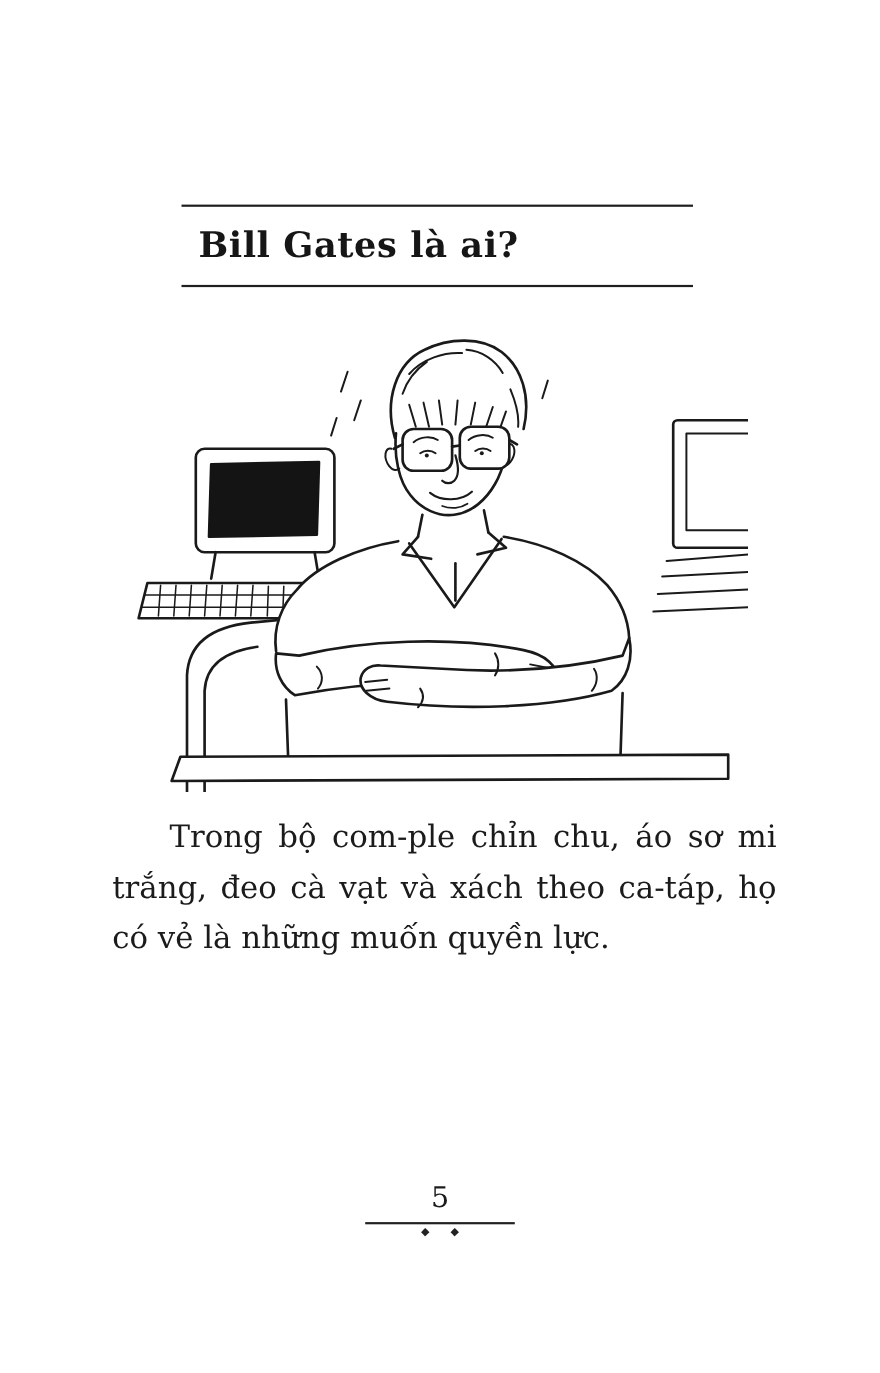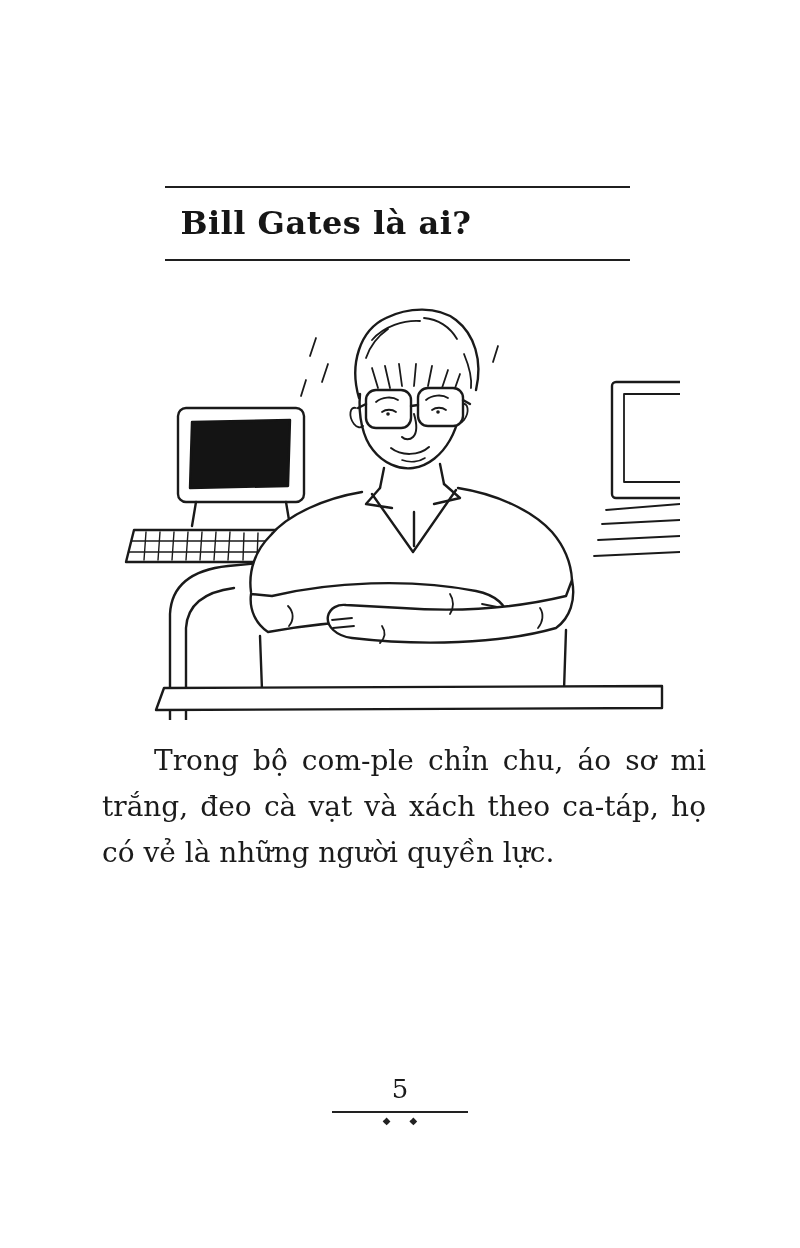--- a/index.html
+++ b/index.html
@@ -172,21 +172,21 @@
         <path d="M294,118 C297,128 298,136 293,141 C290,144 285,144 282,141"></path>
         <path d="M271,152 C281,160 299,160 309,151"></path>
         <path d="M282,164 C290,167 299,166 305,162" stroke-width="1.6"></path>
       </g>
 
       <path d="M44,392 L542,390 L542,412 L36,414 Z" fill="#ffffff"></path>
     </svg>
   </div>
 
   <div class="body-text">
-    <p>Trong bộ com-ple chỉn chu, áo sơ mi trắng, đeo cà vạt và xách theo ca-táp, họ có vẻ là những người quyền lực.</p>
+    <p>Trong bộ com-ple chỉn chu, áo sơ mi trắng, đeo cà vạt và xách theo ca-táp, họ có vẻ là những muốn quyền lực.</p>
   </div>
 
   <div class="page-footer">
     <div class="page-number">5</div>
     <div class="footer-rule"></div>
     <div class="footer-ornament">◆ ◆</div>
   </div>
 
 </div>
 

